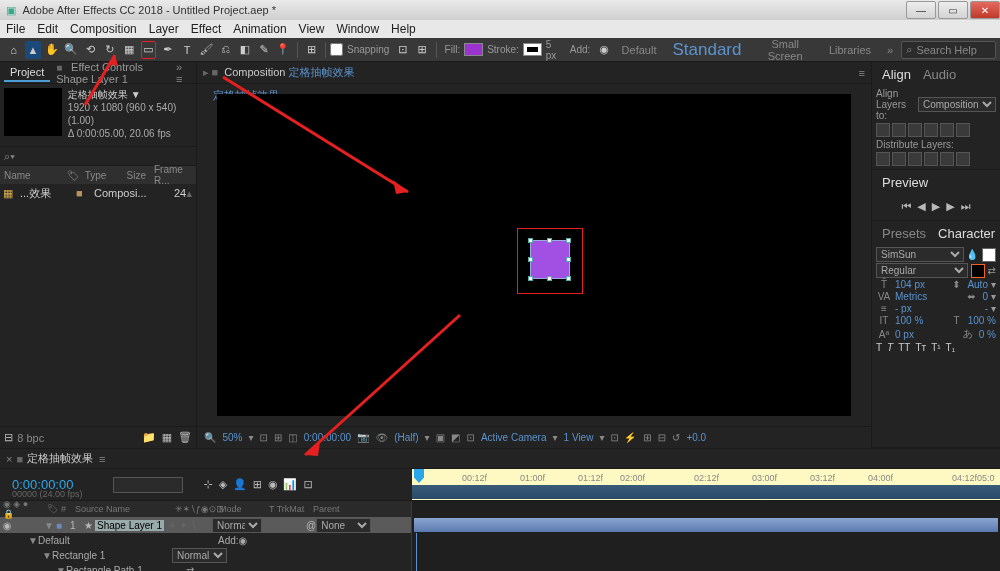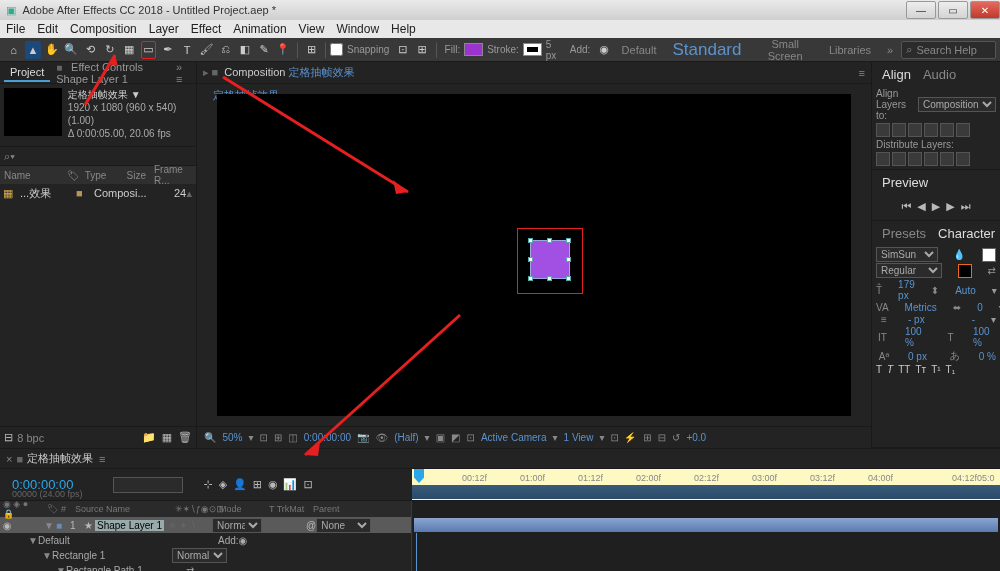--- a/index.html
+++ b/index.html
@@ -70,21 +70,21 @@
 .right { width:128px; display:flex; flex-direction:column; background:#232323;}
 .rpanel { border-bottom:1px solid #1a1a1a; padding:3px 4px;}
 .rpanel-tab { display:flex; font-size:13px; margin-bottom:4px;}
 .rpanel-tab span { padding:2px 6px; color:#888;}
 .rpanel-tab span.active { color:#ddd;}
 .align-grid { display:flex; flex-wrap:wrap; gap:2px;}
 .align-btn { width:14px; height:14px; background:#3a3a3a; border:1px solid #555; }
 .row-sm { display:flex; align-items:center; font-size:10px; color:#999; margin:2px 0;}
 .preview-controls { display:flex; justify-content:center; gap:6px; padding:4px 0;}
 .char-swatch { width:14px; height:14px; border:1px solid #666;}
-.char-row { display:flex; align-items:center; gap:16px; font-size:10px; color:#999; margin:1px 0;}
+.char-row { display:flex; align-items:center; gap:3px; font-size:10px; color:#999; margin:1px 0;}
 .char-row .ico { width:16px; text-align:center; color:#888;}
 .char-row .val { color:#5a93cf; }
 
 
 .timeline { height:163px; background:#232323; border-top:1px solid #1a1a1a; display:flex; flex-direction:column;}
 .tl-tabs { height:20px; display:flex; align-items:center; padding:0 6px; border-bottom:1px solid #1a1a1a;}
 .tl-header { height:32px; display:flex; border-bottom:1px solid #1a1a1a;}
 .tl-left-head { width:412px; display:flex; align-items:center; position:relative;}
 .timecode { color:#2aa7e8; font-size:13px; padding-left:12px;}
 .timecode-sub { color:#666; font-size:9px; position:absolute; left:12px; top:20px;}
@@ -334,21 +334,21 @@
       <div class="char-row">
         <select style="flex:1"><option>SimSun</option></select>
         <span>💧</span>
         <div class="char-swatch" style="background:#fff"></div>
       </div>
       <div class="char-row">
         <select style="flex:1"><option>Regular</option></select>
         <div class="char-swatch" style="background:#000;border-color:#e62;"></div>
         <span>⇄</span>
       </div>
-      <div class="char-row"><span class="ico">T̂</span><span class="val">179 px</span>
+      <div class="char-row"><span class="ico">T̂</span><span class="val">104 px</span>
         <span class="ico" style="margin-left:auto">⬍</span><span class="val">Auto</span>▾</div>
       <div class="char-row"><span class="ico">VA</span><span class="val">Metrics</span>
         <span class="ico" style="margin-left:auto">⬌</span><span class="val">0</span>▾</div>
       <div class="char-row"><span class="ico">≡</span><span class="val">- px</span>
         <span class="val" style="margin-left:auto">-</span>▾</div>
       <div class="char-row">
           <span class="ico">IT</span>
           <span class="val">100 %</span>
         <span class="ico" style="margin-left:auto">T</span>
           <span class="val">100 %</span>
@@ -394,21 +394,21 @@
         <span>📊</span>
         <span>⊡</span>
       </div>
     </div>
     <div class="tl-ruler">
       <div class="playhead"></div>
       <div class="ruler-bar"></div>
       <div class="ruler-tick" style="left:50px">00:12f</div>
       <div class="ruler-tick" style="left:108px">01:00f</div>
       <div class="ruler-tick" style="left:166px">01:12f</div>
-      <div class="ruler-tick" style="left:224px">02:00f</div>
+      <div class="ruler-tick" style="left:208px">02:00f</div>
       <div class="ruler-tick" style="left:282px">02:12f</div>
       <div class="ruler-tick" style="left:340px">03:00f</div>
       <div class="ruler-tick" style="left:398px">03:12f</div>
       <div class="ruler-tick" style="left:456px">04:00f</div>
       <div class="ruler-tick" style="left:540px">04:12f</div>
       <div class="ruler-tick" style="left:565px">05:0</div>
     </div>
   </div>
   <div class="tl-body">
     <div class="tl-left">

